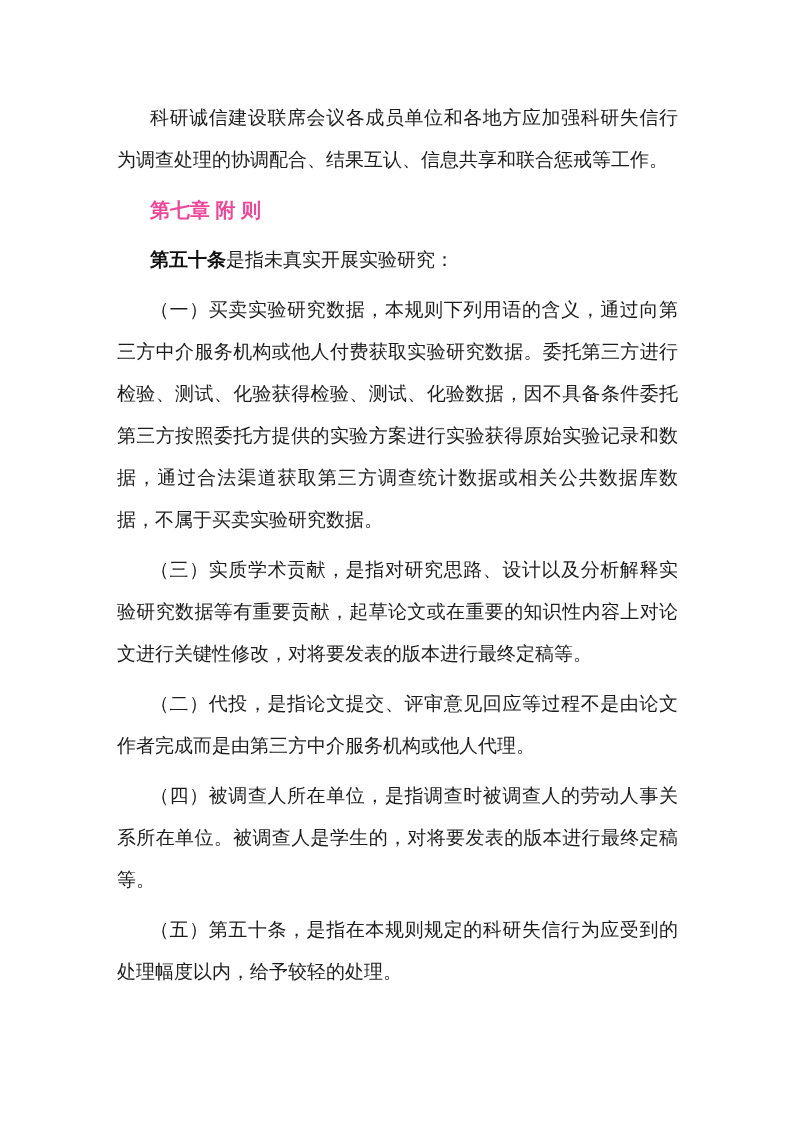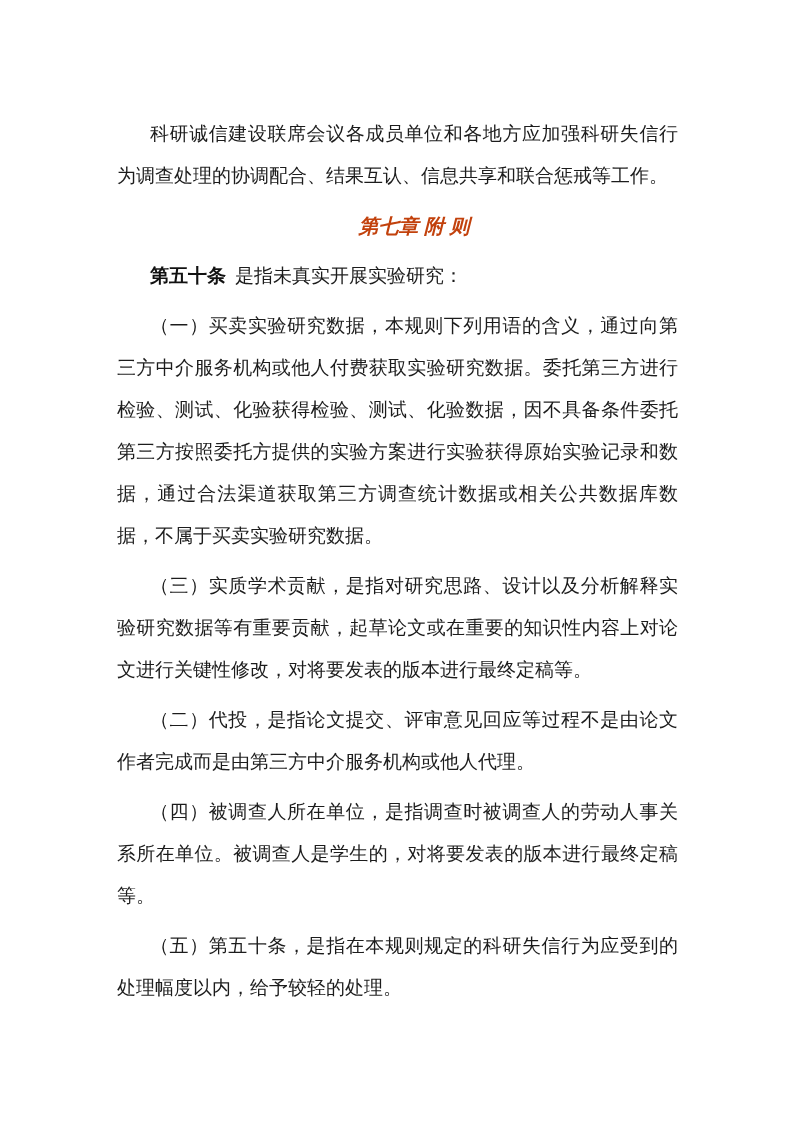--- a/index.html
+++ b/index.html
@@ -11,46 +11,44 @@
     position: relative;
     width: 793px;
     height: 1122px;
     background: #ffffff;
     overflow: hidden;
     font-family: "Liberation Sans", "DejaVu Sans", sans-serif;
   }
   .content {
     position: absolute;
     left: 117px;
-    top: 113px;
+    top: 97px;
     width: 561px;
     font-size: 19px;
     line-height: 42px;
     color: #1c1c1c;
     text-align: justify;
     text-justify: inter-ideograph;
     word-break: break-all;
   }
   .content p {
     margin: 0 0 8px 0;
     text-indent: 33px;
   }
   .chapter-heading {
     font-size: 20px;
     font-weight: bold;
-    text-align: center;
     text-indent: 0;
     margin: 4px 0 12px 0;
     line-height: 42px;
-    color: #c2410c;
-    font-style: italic;
+    color: #ec4899;
   }
   .article-number {
     font-weight: bold;
-    margin-right: 9px;
+    margin-right: 0;
     color: #111111;
   }
 </style>
 </head>
 <body>
 
 <div class="page">
   <div class="content">
 
     <p>科研诚信建设联席会议各成员单位和各地方应加强科研失信行为调查处理的协调配合、结果互认、信息共享和联合惩戒等工作。</p>

